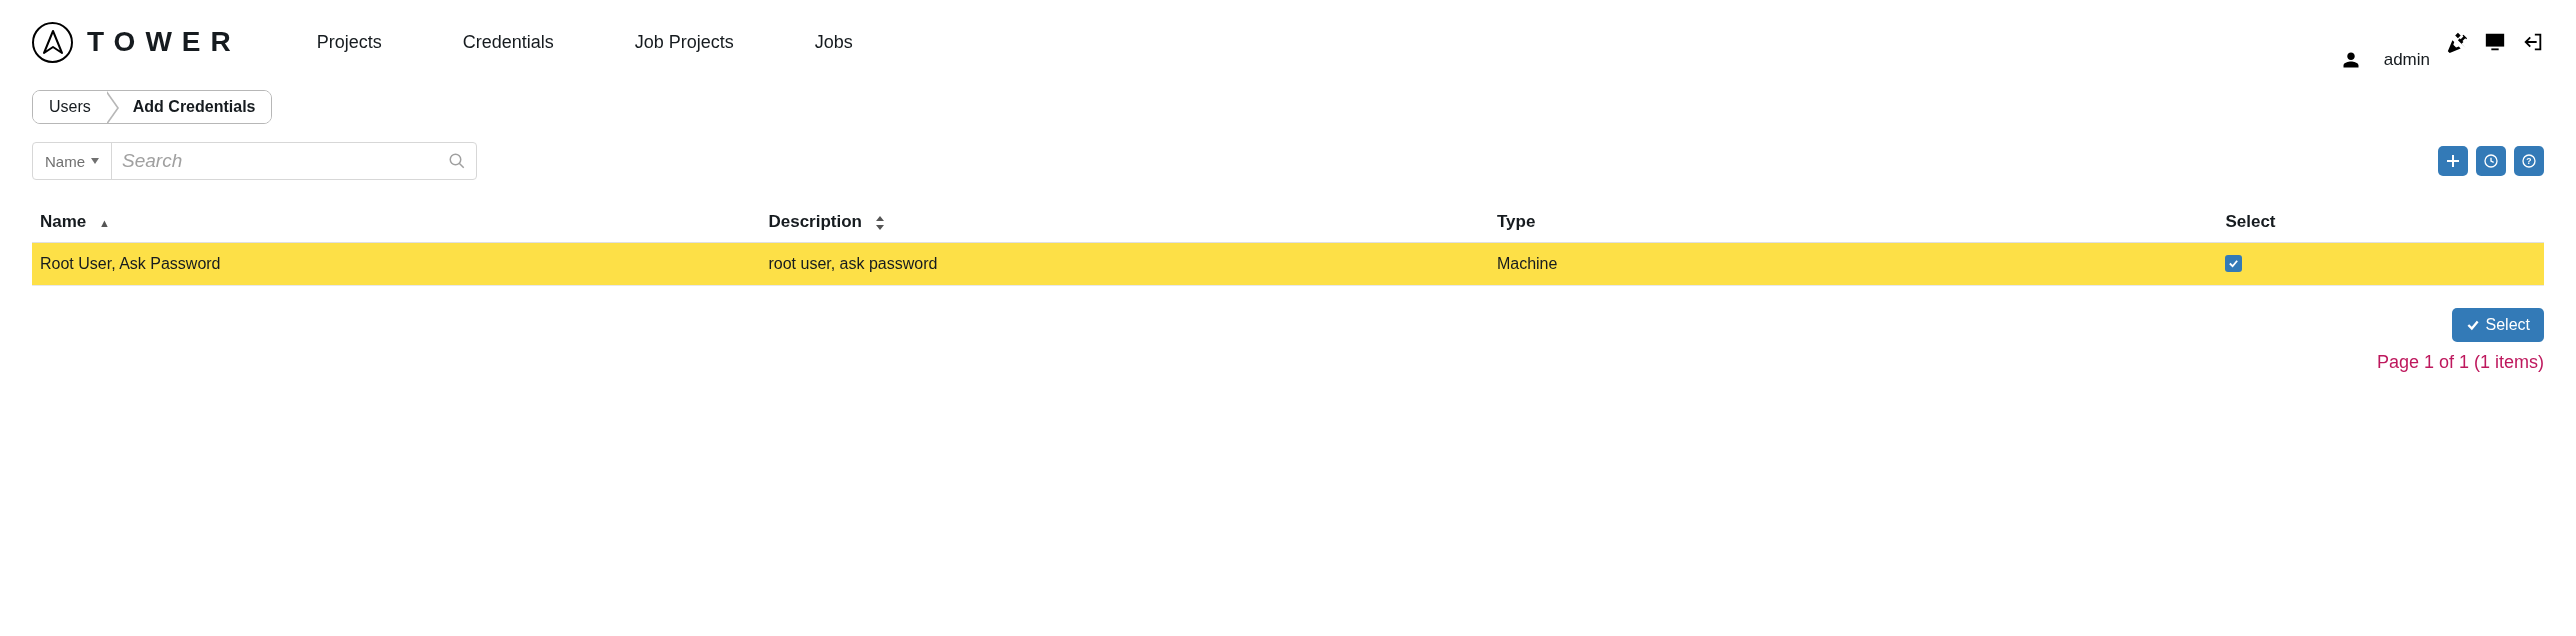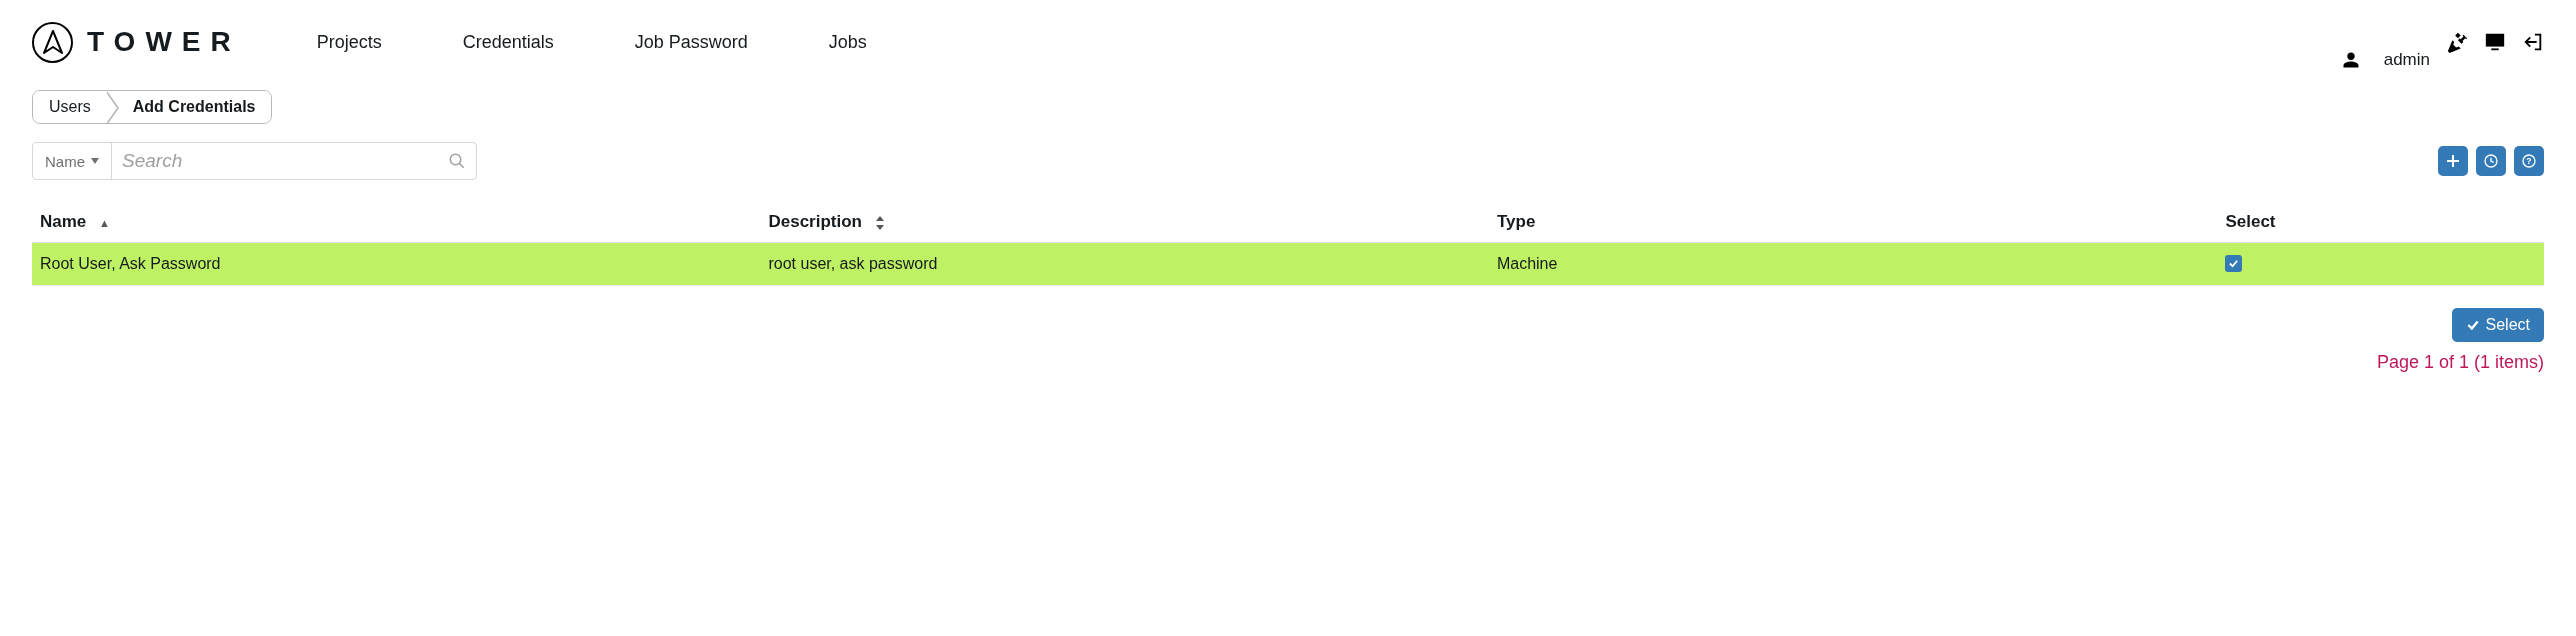--- a/index.html
+++ b/index.html
@@ -37,21 +37,21 @@
 .search-icon { color: #a0a0a0; }
 
 .toolbar-right { margin-left: auto; display: flex; gap: 8px; }
 .square-btn { width: 30px; height: 30px; border-radius: 5px; background: #337ab7; color: #fff; display: flex; align-items: center; justify-content: center; cursor: pointer; }
 
 .table { width: 100%; border-collapse: collapse; }
 .table th { text-align: left; font-weight: 700; font-size: 17px; padding: 10px 8px; border-bottom: 1px solid #e0e0e0; }
 .table th.sortable { cursor: pointer; }
 .sort-ind { font-size: 11px; color: #555; margin-left: 8px; display: inline-block; vertical-align: middle; }
 .table td { padding: 12px 8px; font-size: 16px; }
-.table tbody tr { background: #bef264; border-top: 1px solid #e8e8e8; border-bottom: 1px solid #e8e8e8; }
+.table tbody tr { background: #fde047; border-top: 1px solid #e8e8e8; border-bottom: 1px solid #e8e8e8; }
 
 .col-name { width: 29%; }
 .col-desc { width: 29%; }
 .col-type { width: 29%; }
 .col-select { width: 13%; }
 
 .checkbox { width: 17px; height: 17px; border-radius: 3px; background: #337ab7; display: inline-flex; align-items: center; justify-content: center; cursor: pointer; }
 
 .footer-row { display: flex; flex-direction: column; align-items: flex-end; gap: 10px; margin-top: 22px; }
 .select-btn { background: #337ab7; color: #fff; border: none; border-radius: 5px; padding: 8px 14px; font-size: 16px; display: flex; align-items: center; gap: 6px; cursor: pointer; }
@@ -67,21 +67,21 @@
     <span class="logo-circle">
       <svg width="22" height="26" viewBox="0 0 22 26">
           <path d="M11 2 L20 24 L11 18 L2 24 Z" fill="none" stroke="#000" stroke-width="2" stroke-linejoin="round"></path>
         </svg>
     </span>
     <span class="logo-text">TOWER</span>
   </div>
   <nav class="nav">
     <a href="#">Projects</a>
     <a href="#">Credentials</a>
-    <a href="#">Job Password</a>
+    <a href="#">Job Projects</a>
     <a href="#">Jobs</a>
   </nav>
   <div class="topbar-right">
     <div class="user-section">
       <span>
         <svg width="18" height="18" viewBox="0 0 24 24">
             <path fill="#000" d="M12 12c2.8 0 5-2.2 5-5s-2.2-5-5-5-5 2.2-5 5 2.2 5 5 5zm0 2c-3.3 0-10 1.7-10 5v3h20v-3c0-3.3-6.7-5-10-5z"></path>
           </svg>
       </span>
       <span class="user-name">admin</span>

